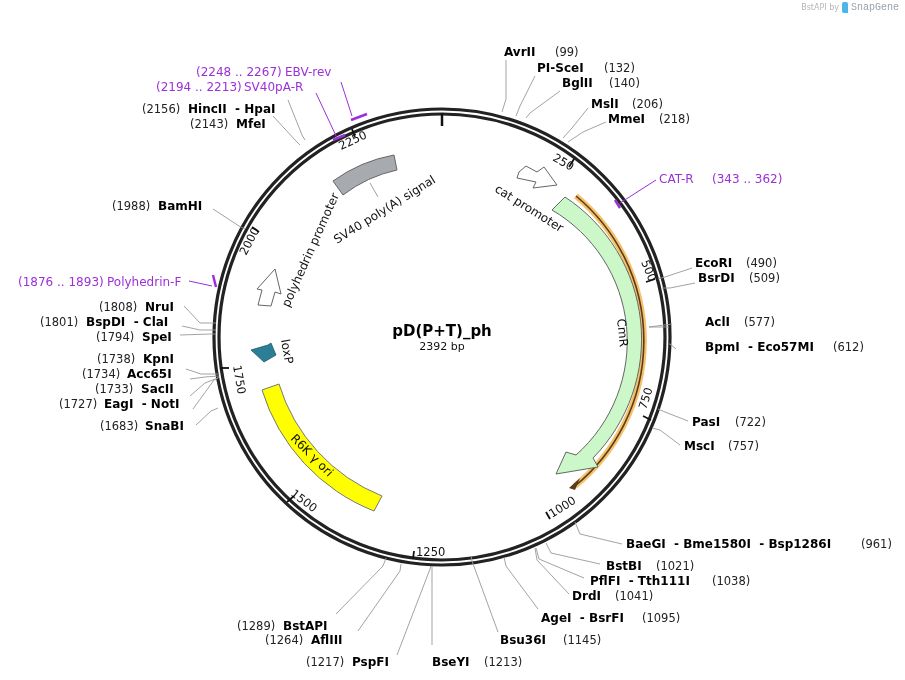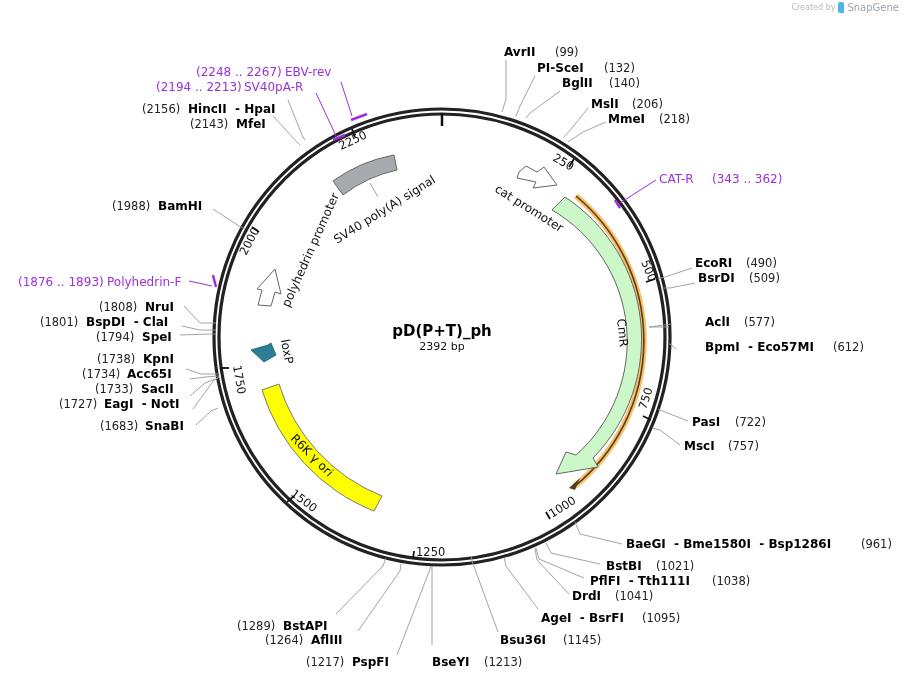--- a/index.html
+++ b/index.html
@@ -6,28 +6,28 @@
   body { width:905px; height:680px; position:relative; overflow:hidden; font-family:"DejaVu Sans", sans-serif; }
   #map { position:absolute; left:0; top:0; width:905px; height:680px; }
   .enz { font-family:"DejaVu Sans", sans-serif; font-size:12px; font-weight:bold; fill:#000; }
   .pos { font-family:"DejaVu Sans", sans-serif; font-size:11.5px; fill:#222; }
   .primer { font-family:"DejaVu Sans", sans-serif; font-size:12px; fill:#9b30d9; }
   .feat-label { font-family:"DejaVu Sans", sans-serif; font-size:12px; fill:#111; }
   .tick-label { font-family:"DejaVu Sans", sans-serif; font-size:11.5px; fill:#111; }
   .title { font-family:"DejaVu Sans", sans-serif; font-size:15px; font-weight:bold; fill:#000; }
   .sub { font-family:"DejaVu Sans", sans-serif; font-size:11px; fill:#111; }
   .credit { position:absolute; right:6px; top:2px; font-family:"DejaVu Sans", sans-serif; font-size:8px; color:#b7b7b7; display:flex; align-items:center; gap:3px; }
-  .credit .brand { font-size:10px; color:#9aa3ab; }
+  .credit .brand { font-size:10px; color:#9aa3ab;font-family:Liberation Mono, monospace; }
   .credit .logo { width:6px; height:11px; background:#4db6e8; border-radius:2px 2px 0 2px; display:inline-block; }
 </style>
 </head>
 <body>
 
 <div class="credit">
-  <span>Created by</span>
+  <span>BstAPI by</span>
   <span class="logo"></span>
   <span class="brand">SnapGene</span>
 </div>
 
 <svg id="map" viewBox="0 0 905 680" xmlns="http://www.w3.org/2000/svg">
 
   <g>
     <circle cx="442" cy="337" r="228" fill="none" stroke="#222" stroke-width="3.2"></circle>
     <circle cx="442" cy="337" r="223" fill="none" stroke="#222" stroke-width="3.2"></circle>
     <line x1="442" y1="113" x2="442" y2="126" stroke="#111" stroke-width="2.5"></line>

